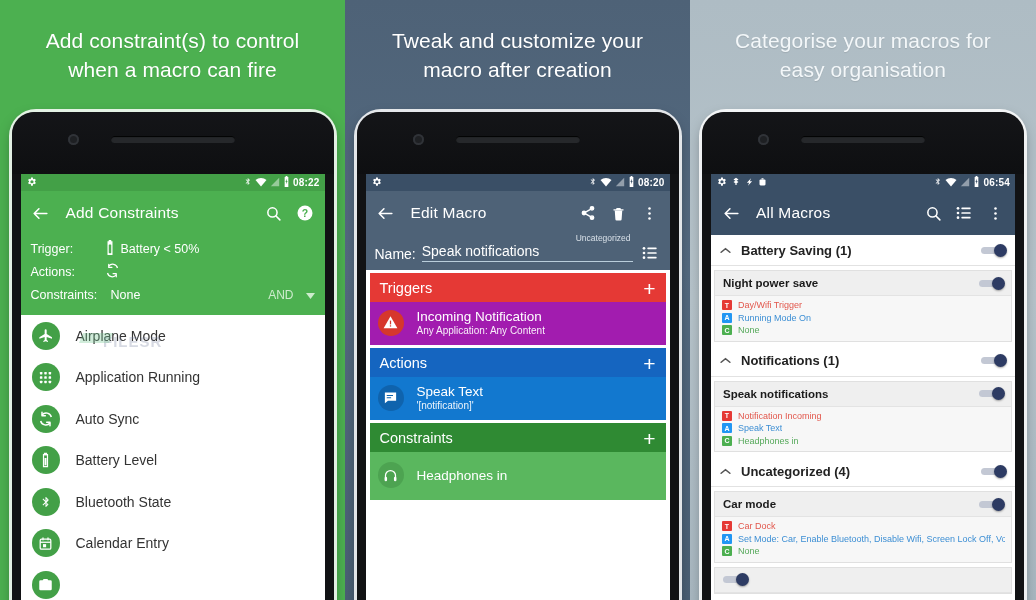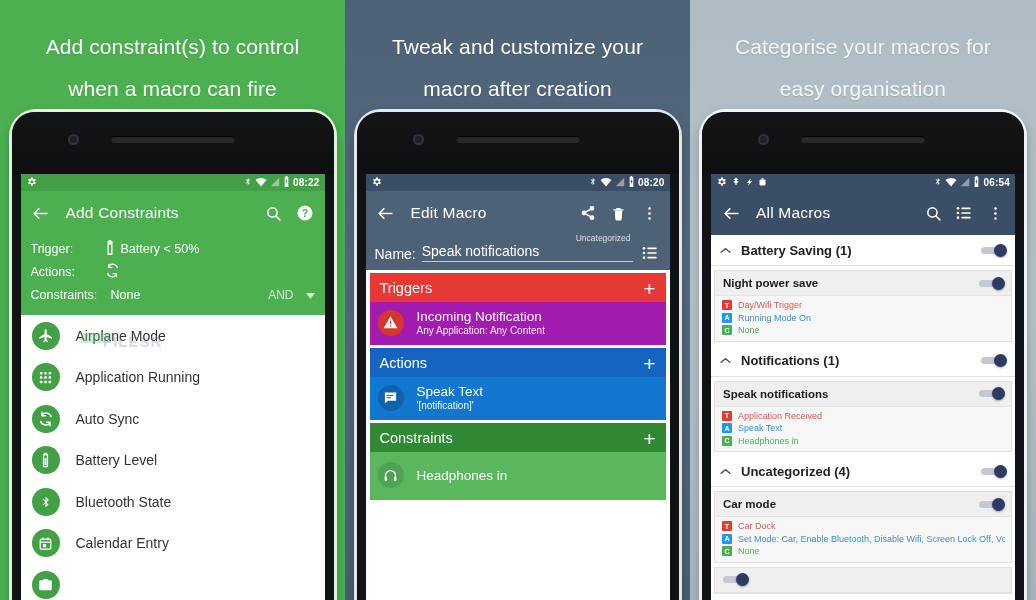--- a/index.html
+++ b/index.html
@@ -14,21 +14,21 @@
   
   .panel { position: relative; height: 600px; overflow: hidden; }
   .panel-1 { width: 345px; background: #4cb050; }
   .panel-2 { width: 345px; background: linear-gradient(180deg,#4e6277 0%,#546a80 45%,#4a5f74 100%); }
   .panel-3 { width: 346px; background: linear-gradient(180deg,#aebcc4 0%,#b6c3ca 50%,#a8b7c0 100%); }
 
   .promo {
     text-align: center;
     color: #ffffff;
     font-size: 21px;
-    line-height: 42px;
+    line-height: 29px;
     font-weight: 400;
     padding: 26px 24px 0 24px;
     letter-spacing: 0.1px;
     text-shadow: 0 1px 1px rgba(0,0,0,.10);
   }
   .panel-3 .promo { color: #f3f7f9; }
 
   
   .phone {
     position: absolute;
@@ -702,21 +702,21 @@
             <div class="macro-top">
               <span class="mname">Speak notifications</span>
               <span class="toggle">
                   <span class="track"></span>
                   <span class="knob"></span>
                 </span>
             </div>
             <div class="macro-lines">
               <div class="mline">
                 <span class="badge badge-T">T</span>
-                <span class="mtxt mtxt-T">Application Received</span>
+                <span class="mtxt mtxt-T">Notification Incoming</span>
               </div>
               <div class="mline">
                 <span class="badge badge-A">A</span>
                 <span class="mtxt mtxt-A">Speak Text</span>
               </div>
               <div class="mline">
                 <span class="badge badge-C">C</span>
                 <span class="mtxt mtxt-C">Headphones in</span>
               </div>
             </div>

